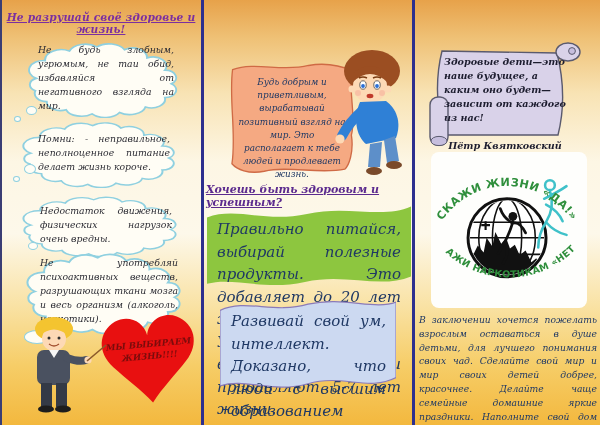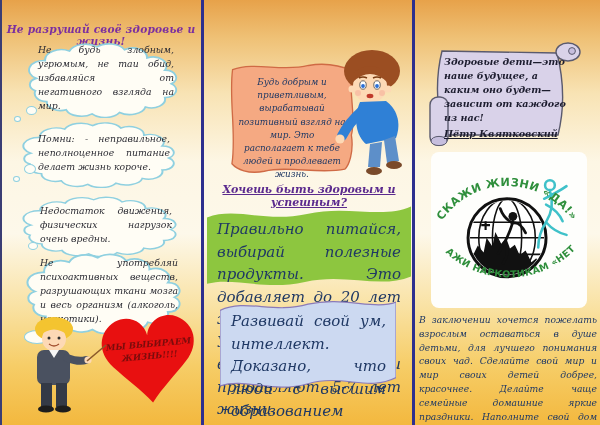--- a/index.html
+++ b/index.html
@@ -6,54 +6,54 @@
   body { background:#888; font-family:"DejaVu Serif", serif; }
   #page {
     position:relative; width:600px; height:425px; overflow:hidden;
     background:linear-gradient(180deg,#e7a24a 0%,#efc176 9%,#f8e3b4 22%,#fdf6e4 38%,
                #fdf8ea 55%,#f9e2a4 72%,#f6cd67 86%,#f3b83e 100%);
   }
   .edge-line{position:absolute;left:0;top:0;bottom:0;width:2px;background:#3a3d74;}
   .divider{position:absolute;top:0;bottom:0;width:3px;}
   .abs{position:absolute;}
   .col-title{
-    width:192px;left:5px;top:23px;text-align:center;
+    width:192px;left:5px;top:11px;text-align:center;
     font-size:10.6px;font-weight:bold;font-style:italic;
-    letter-spacing:.2px;
+    text-decoration:underline;letter-spacing:.2px;
   }
   .cloud{position:absolute;}
   .cloud svg{position:absolute;left:0;top:0;width:100%;height:100%;}
   .cloud-text{
     position:absolute;display:flex;align-items:center;
     font-size:9.3px;font-style:italic;line-height:1.5;color:#2b2b33;
     text-align:justify;
   }
   .trail{position:absolute;border:1.3px solid #8fd0e0;background:#fffdf5;border-radius:50%;}
   .bubble{position:absolute;}
   .bubble svg{position:absolute;left:0;top:0;width:100%;height:100%;}
   .bubble-text{
     position:absolute;font-size:15px;font-style:italic;line-height:1.5;
     color:#1f3864;text-align:justify;white-space:pre-line;
   }
   .mid-heading{
-    left:206px;top:183px;width:206px;text-align:center;
+    left:206px;top:183px;width:206px;
     font-size:11px;font-weight:bold;font-style:italic;text-decoration:underline;
   }
   .heart-wrap{left:93px;top:305px;width:112px;height:102px;}
   .heart-text{
     position:absolute;left:8%;top:32%;width:84%;text-align:center;
     font-size:8.6px;font-weight:bold;font-style:italic;color:#7a0c0c;
     transform:rotate(-5deg);line-height:1.4;
   }
   .scroll-wrap{left:422px;top:35px;width:172px;height:116px;}
   .scroll-text{
     position:absolute;left:22px;top:20px;width:132px;
     font-size:9.6px;font-weight:bold;font-style:italic;color:#1c1c2e;line-height:1.45;
   }
-  .scroll-author{margin-top:2px;text-align:left;padding-right:10px;text-decoration:underline;}
+  .scroll-author{margin-top:14px;text-align:center;padding-right:10px;}
   .emblem-box{left:431px;top:152px;width:156px;height:156px;background:#fefefc;border-radius:8px;}
   .closing{
     left:419px;top:313px;width:178px;
     font-size:9.2px;font-style:italic;color:#1f3864;line-height:1.5;
     text-align:justify;text-align-last:center;
   }
 </style>
 </head>
 <body>
 

